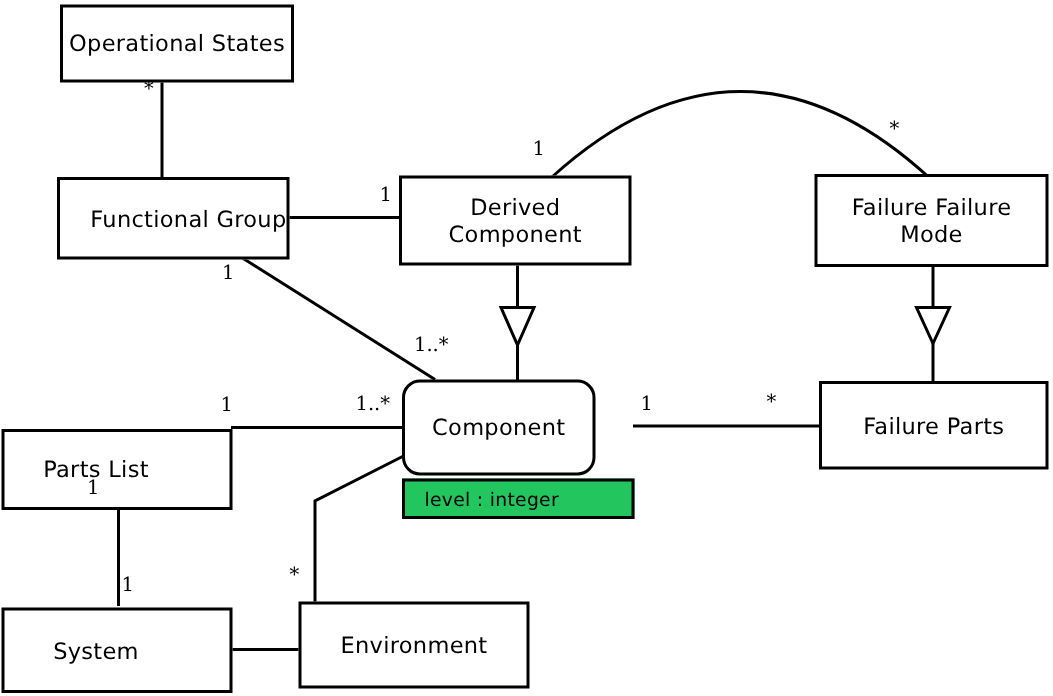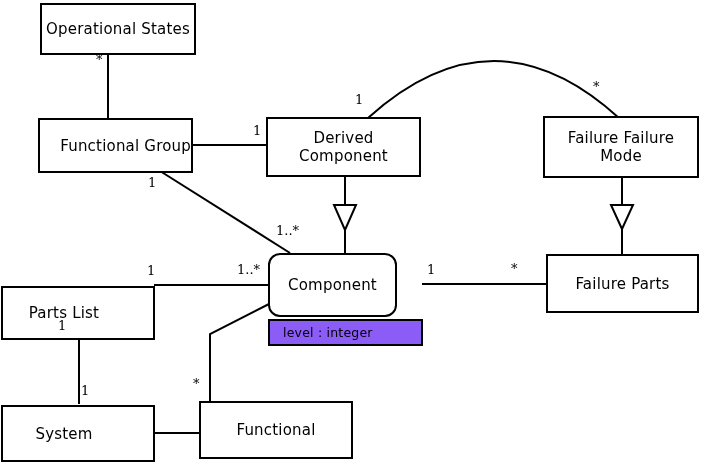--- a/index.html
+++ b/index.html
@@ -33,21 +33,21 @@
     font-size: 15px;
     letter-spacing: 0.2px;
     color: #000000;
     text-align: center;
   }
   .node.shift { padding-right: 28px; }
   .attr-compartment {
     position: absolute;
     box-sizing: border-box;
     border: 2px solid #000000;
-    background: #8b5cf6;
+    background: #22c55e;
     display: flex;
     align-items: center;
     justify-content: flex-start;
     padding-left: 13px;
     font-size: 12.5px;
     letter-spacing: 0.2px;
     color: #000000;
   }
   .mult {
     position: absolute;
@@ -146,21 +146,21 @@
 
   <div class="node" id="n-fm">
     <span>Failure Parts</span>
   </div>
 
   <div class="node shift" id="n-sys">
     <span>System</span>
   </div>
 
   <div class="node" id="n-env">
-    <span>Functional</span>
+    <span>Environment</span>
   </div>
 
   <div class="mult" id="m-os-star">*</div>
   <div class="mult" id="m-fg-dc-1">1</div>
   <div class="mult" id="m-fg-comp-1">1</div>
   <div class="mult" id="m-fg-comp-many">1..*</div>
   <div class="mult" id="m-dc-dfm-1">1</div>
   <div class="mult" id="m-dc-dfm-star">*</div>
   <div class="mult" id="m-pl-comp-1">1</div>
   <div class="mult" id="m-pl-comp-many">1..*</div>

